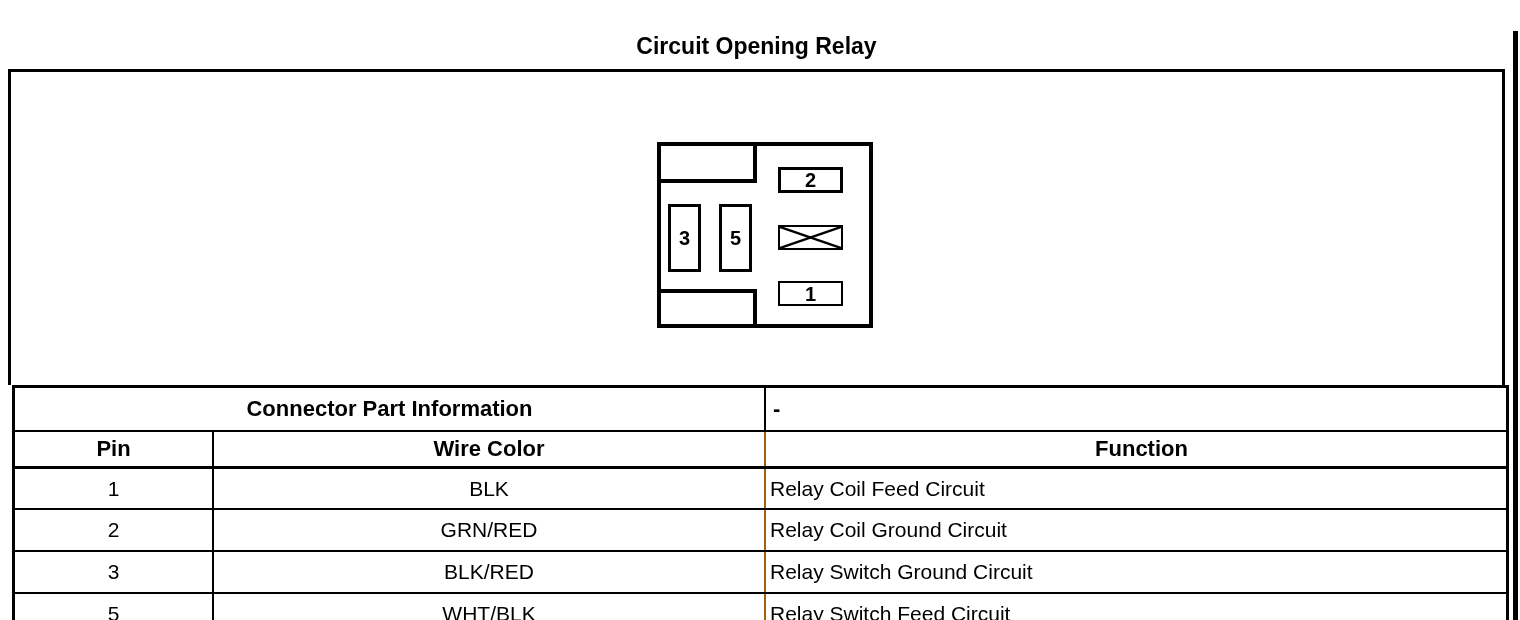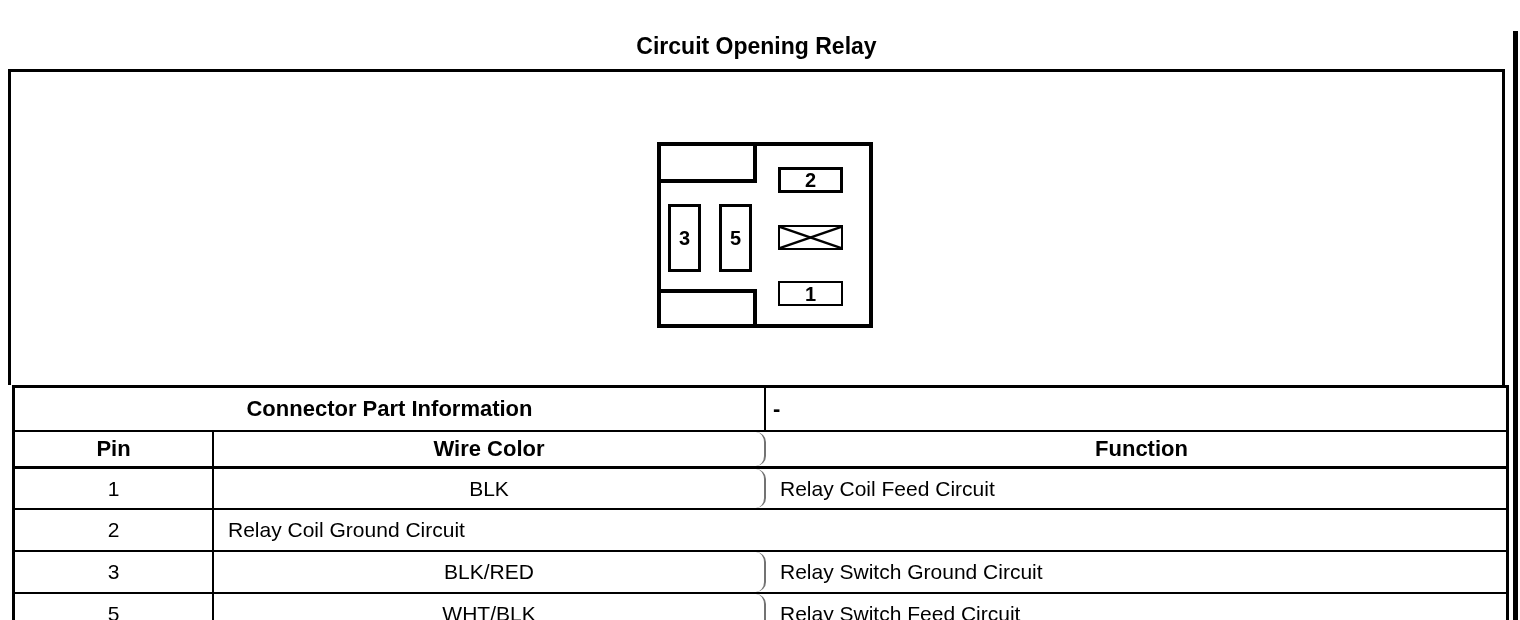--- a/index.html
+++ b/index.html
@@ -100,22 +100,22 @@
     display: flex;
     align-items: center;
     justify-content: center;
     box-sizing: border-box;
     overflow: hidden;
     white-space: nowrap;
   }
   .c-cpi  { width: 751px; border-right: 2px solid #000; font-weight: bold; font-size: 22px; }
   .c-dash { flex: 1; justify-content: flex-start; padding-left: 7px; font-weight: bold; font-size: 22px; }
   .c-pin  { width: 199px; border-right: 2px solid #000; }
-  .c-wire { width: 552px; border-right: 2px solid #737373; border-radius: 10px; }
-  .c-func { flex: 1; justify-content: flex-start; padding-left: 14px; }
+  .c-wire { width: 552px; border-right: 2px solid #a16207; }
+  .c-func { flex: 1; justify-content: flex-start; padding-left: 4px; }
   .trow.hdr .c { font-weight: bold; font-size: 22px; }
 
   
   .page-edge {
     position: absolute;
     left: 1513px; top: 0;
     width: 5px; height: 620px;
     background: #000;
   }
 </style>
@@ -157,20 +157,21 @@
     </div>
 
     <div class="trow data sep3">
       <div class="c c-pin">1</div>
       <div class="c c-wire">BLK</div>
       <div class="c c-func">Relay Coil Feed Circuit</div>
     </div>
 
     <div class="trow data">
       <div class="c c-pin">2</div>
+      <div class="c c-wire">GRN/RED</div>
       <div class="c c-func">Relay Coil Ground Circuit</div>
     </div>
 
     <div class="trow data">
       <div class="c c-pin">3</div>
       <div class="c c-wire">BLK/RED</div>
       <div class="c c-func">Relay Switch Ground Circuit</div>
     </div>
 
     <div class="trow data">

